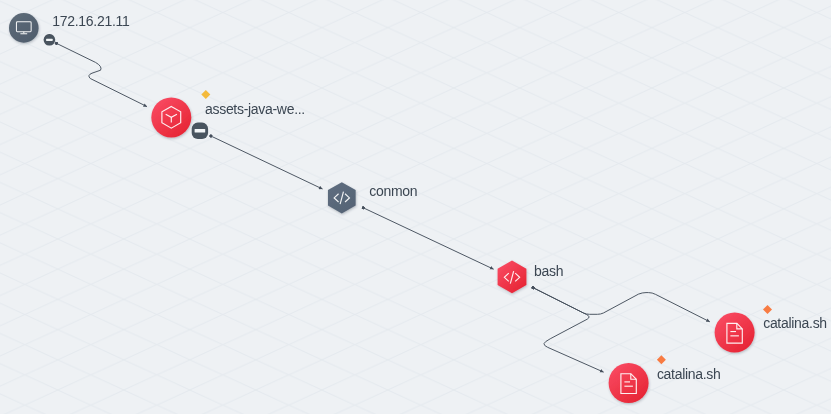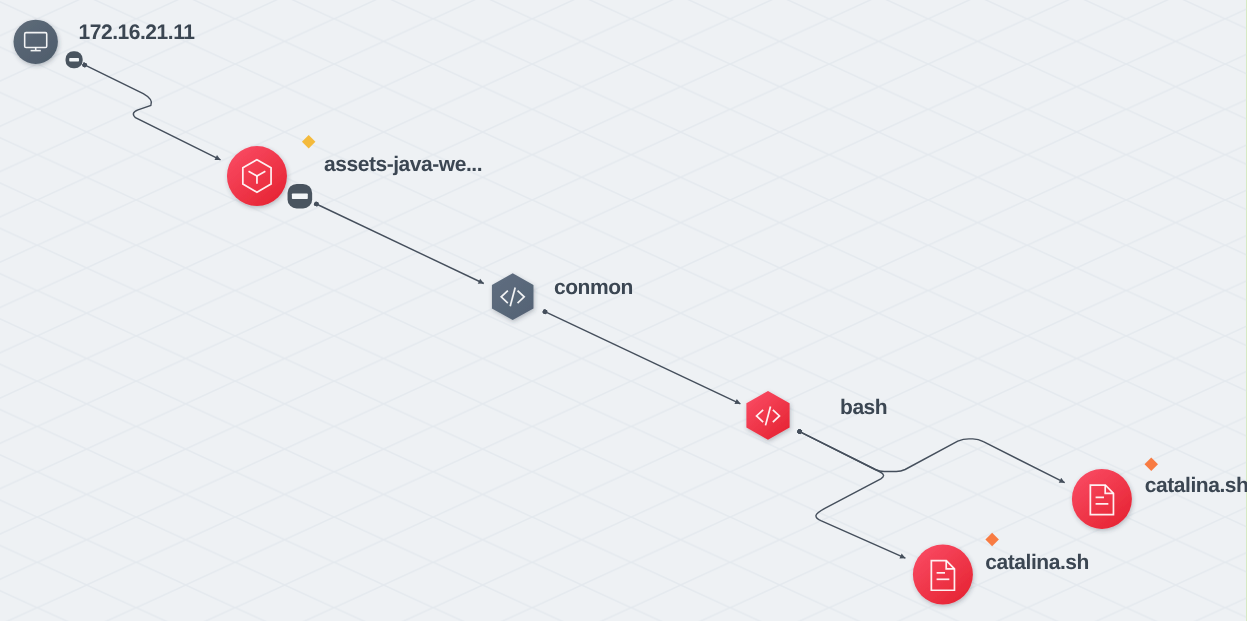--- a/index.html
+++ b/index.html
@@ -1,19 +1,19 @@
 <!DOCTYPE html>
 <html><head>
 <meta charset="utf-8">
 <title>Process graph</title>
 <style>
   html,body{margin:0;padding:0;}
   body{width:831px;height:414px;overflow:hidden;
        font-family:"Liberation Sans",sans-serif;background:#eef1f4;}
-  #canvas{position:relative;width:831px;height:414px;overflow:hidden;background:#84cc16;font-weight:bold;}
+  #canvas{position:relative;width:831px;height:414px;overflow:hidden;background:#84cc16;}
   .layer{position:absolute;left:0;top:0;width:831px;height:414px;}
   .node-label{position:absolute;font-size:14px;line-height:normal;color:#3b4652;white-space:nowrap;
               letter-spacing:-0.3px;transform:translateZ(0);}
 </style>
 </head>
 <body>
 
 <div id="canvas">
 
   <svg class="layer" width="831" height="414" viewBox="0 0 831 414">
@@ -159,19 +159,19 @@
           <path d="M2.2,-9.8 L2.2,-4.4 L7.6,-4.4" fill="none" stroke="#ffffff" stroke-opacity="0.92" stroke-width="1.15" stroke-linecap="butt" stroke-linejoin="miter"></path>
           <path d="M-4.2,-1.7 L1.4,-1.7" fill="none" stroke="#ffffff" stroke-opacity="0.92" stroke-width="1.15" stroke-linecap="butt" stroke-linejoin="miter"></path>
           <path d="M-4.2,2.6 L4.3,2.6" fill="none" stroke="#ffffff" stroke-opacity="0.92" stroke-width="1.15" stroke-linecap="butt" stroke-linejoin="miter"></path>
         </g>
         <path d="M661.4,355.2 L665.9,359.7 L661.4,364.2 L656.9,359.7 Z" fill="#f87b42"></path>
       </g>
     </svg>
 
   <div class="layer" id="labels-layer">
       <div class="node-label" style="left: 52.3px; top: 12.5px;">172.16.21.11</div>
-      <div class="node-label" style="left: 216px; top: 101px;">assets-java-we...</div>
+      <div class="node-label" style="left: 205px; top: 101px;">assets-java-we...</div>
       <div class="node-label" style="left: 369.3px; top: 182.6px; text-align: center;">conmon</div>
-      <div class="node-label" style="left: 560px; top: 263.2px;">bash</div>
+      <div class="node-label" style="left: 534px; top: 263.2px;">bash</div>
       <div class="node-label" style="left: 763.2px; top: 315.4px;">catalina.sh</div>
       <div class="node-label" style="left: 656.9px; top: 365.7px;">catalina.sh</div>
     </div>
 </div>
 
 </body></html>

